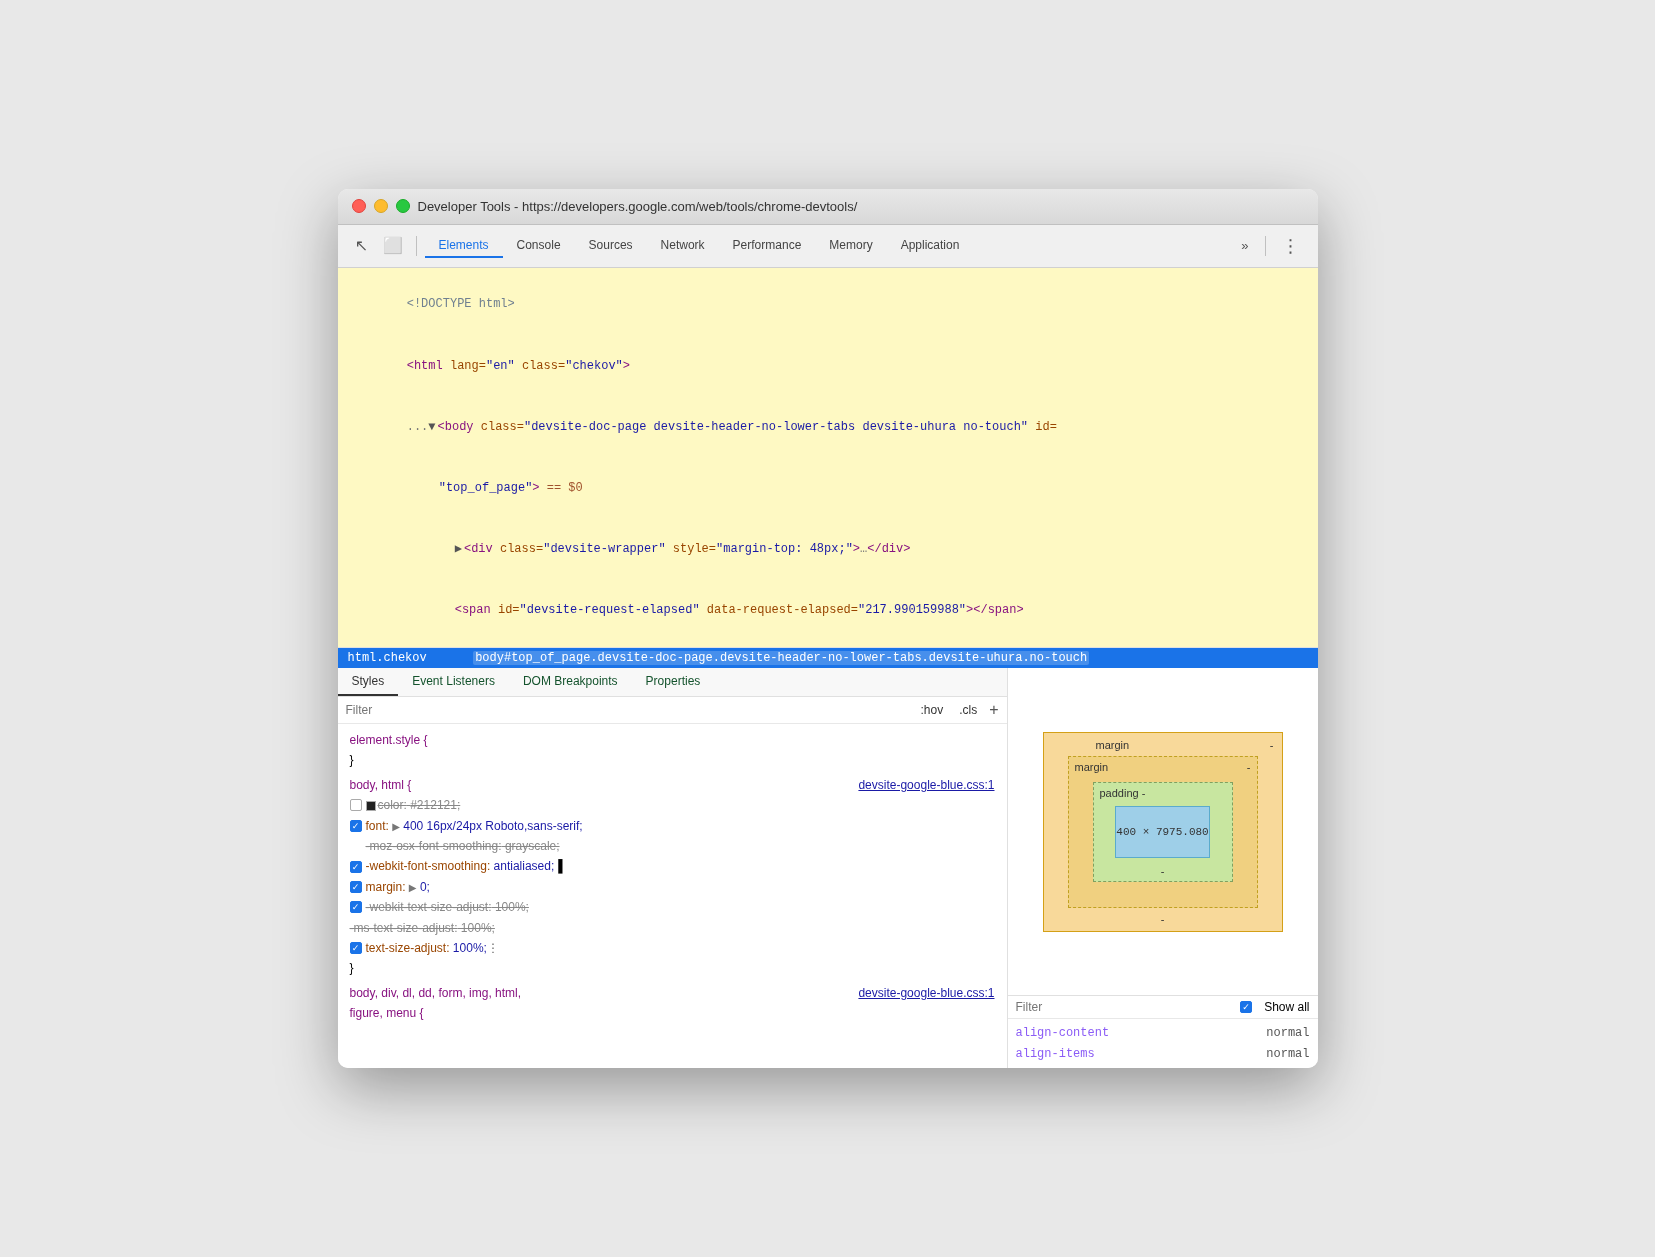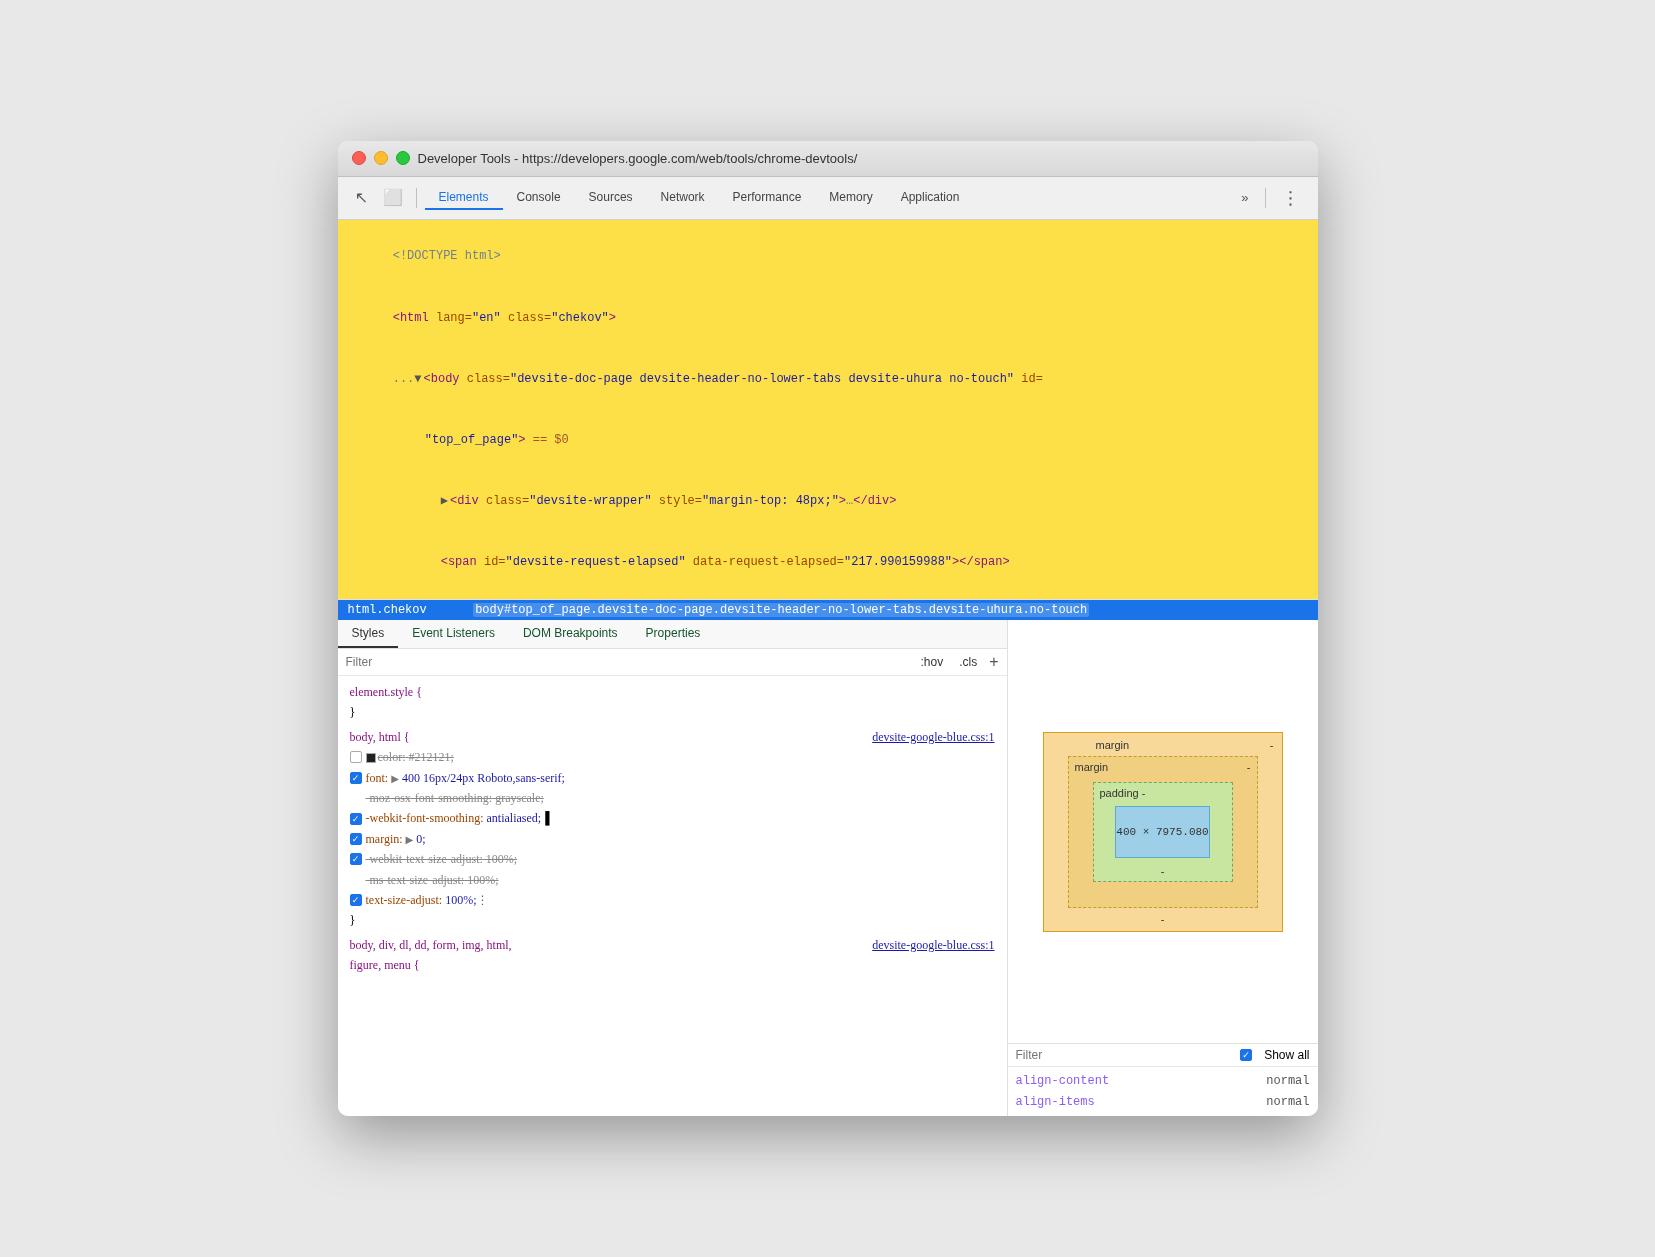--- a/index.html
+++ b/index.html
@@ -81,22 +81,22 @@
     }
     .menu-btn {
       margin-left: auto;
       padding: 4px 8px;
       font-size: 18px;
       color: #555;
       cursor: pointer;
     }
     
     .html-panel {
-      background: #fde047;
-      padding: 6px 0;
+      background: #fef9c3;
+      padding: 6px 14px;
       font-family: 'Courier New', Courier, monospace;
       font-size: 12px;
       line-height: 1.7;
       border-bottom: 1px solid #e0e0e0;
     }
     .html-line {
       padding: 0 12px;
       white-space: pre;
     }
     .tag { color: #881280; }
@@ -113,21 +113,21 @@
       font-size: 12px;
       font-family: 'Courier New', Courier, monospace;
       display: flex;
       gap: 16px;
     }
     .path-segment { color: white; }
     .path-highlight { background: rgba(255,255,255,0.2); padding: 0 2px; border-radius: 2px; }
     
     .lower-panel {
       display: flex;
-      height: 496px;
+      height: 400px;
     }
     
     .styles-pane {
       flex: 1;
       border-right: 1px solid #e0e0e0;
       display: flex;
       flex-direction: column;
       background: #fff;
     }
     .styles-tabs {
@@ -166,21 +166,21 @@
       color: #333;
       cursor: pointer;
       padding: 2px 4px;
       border-radius: 3px;
     }
     .plus-btn { font-size: 16px; color: #555; cursor: pointer; }
     .styles-content {
       flex: 1;
       overflow-y: auto;
       padding: 4px 0;
-      font-family: Liberation Serif, serif;
+      font-family: Liberation Sans, sans-serif;
       font-size: 12px;
       line-height: 1.7;
     }
     .style-block { padding: 2px 12px; }
     .style-source {
       color: #1a1aa6;
       float: right;
       text-decoration: underline;
       cursor: pointer;
     }
@@ -464,21 +464,21 @@
           <div style="display:flex;align-items:center;">
             <span class="cb checked"></span>
             <span><span class="style-prop">margin:</span><span> </span><span class="arrow-right">▶</span><span class="style-val"> 0;</span></span>
           </div>
 
           <div style="display:flex;align-items:center;">
             <span class="cb checked"></span>
             <span><span class="style-prop style-strikethrough">-webkit-text-size-adjust:</span><span class="style-val style-strikethrough"> 100%;</span></span>
           </div>
 
-          <div style="display:flex;align-items:center;margin-left:16px;">
+          <div style="display:flex;align-items:center;">
             <span><span class="style-prop style-strikethrough">-ms-text-size-adjust:</span><span class="style-val style-strikethrough"> 100%;</span></span>
           </div>
 
           <div style="display:flex;align-items:center;">
             <span class="cb checked"></span>
             <span><span class="style-prop">text-size-adjust:</span><span class="style-val"> 100%;</span></span>
             <span class="dots-menu">⋮</span>
           </div>
           <div>
             <span>}</span>

